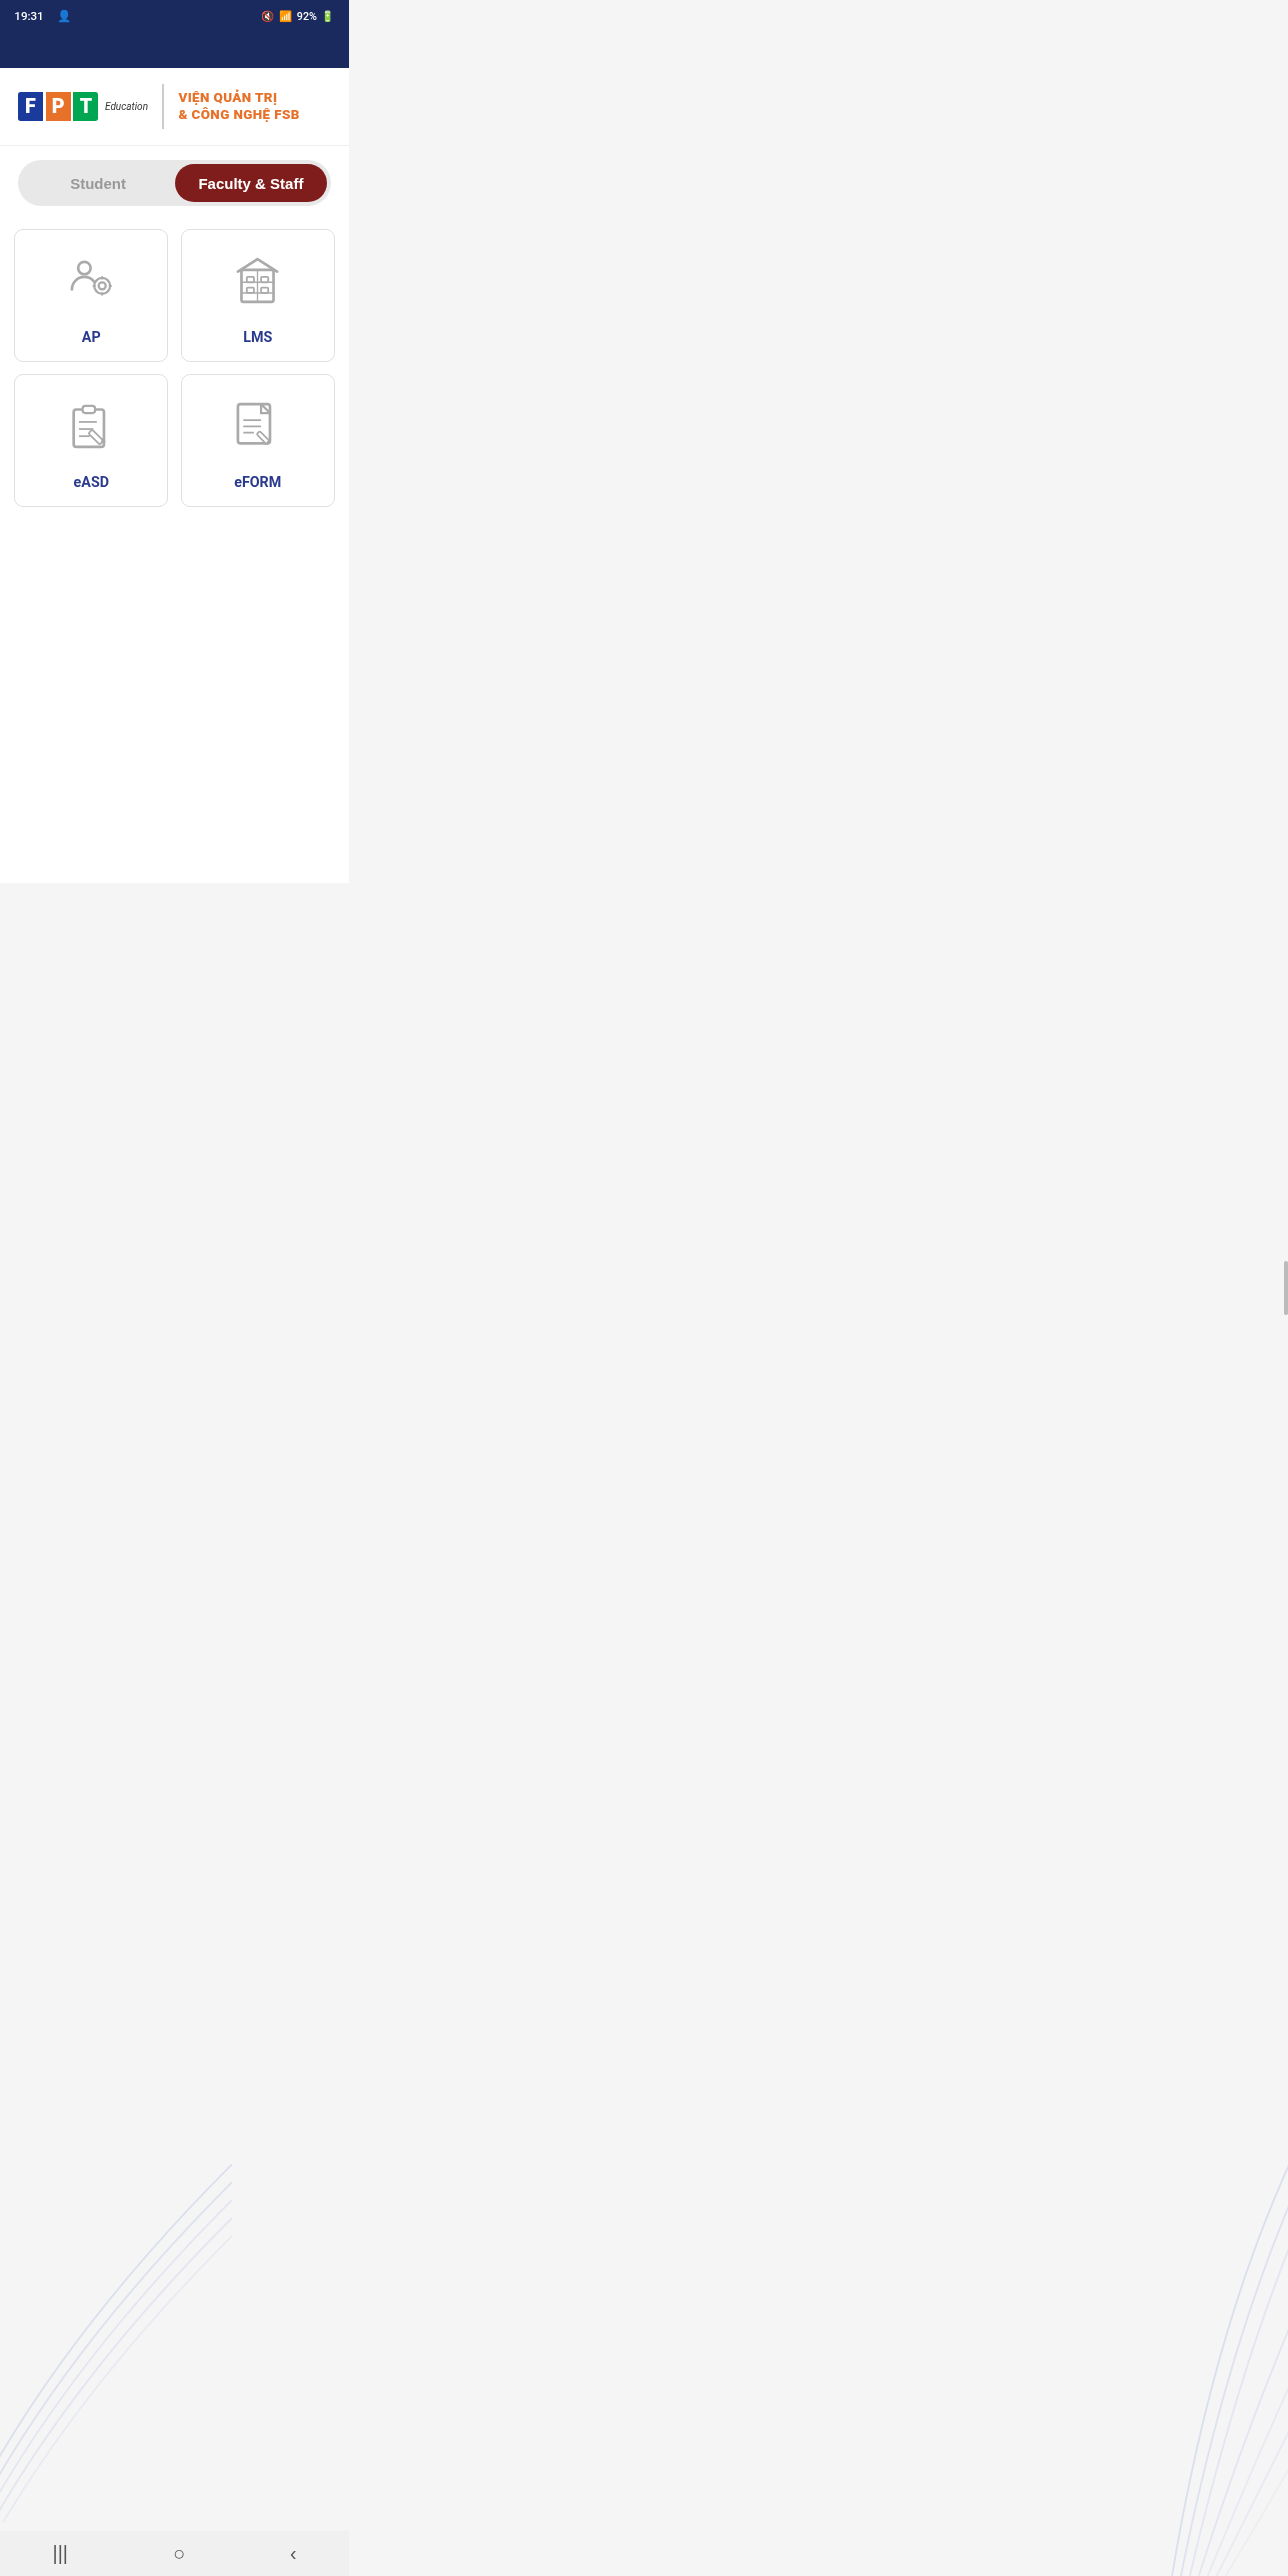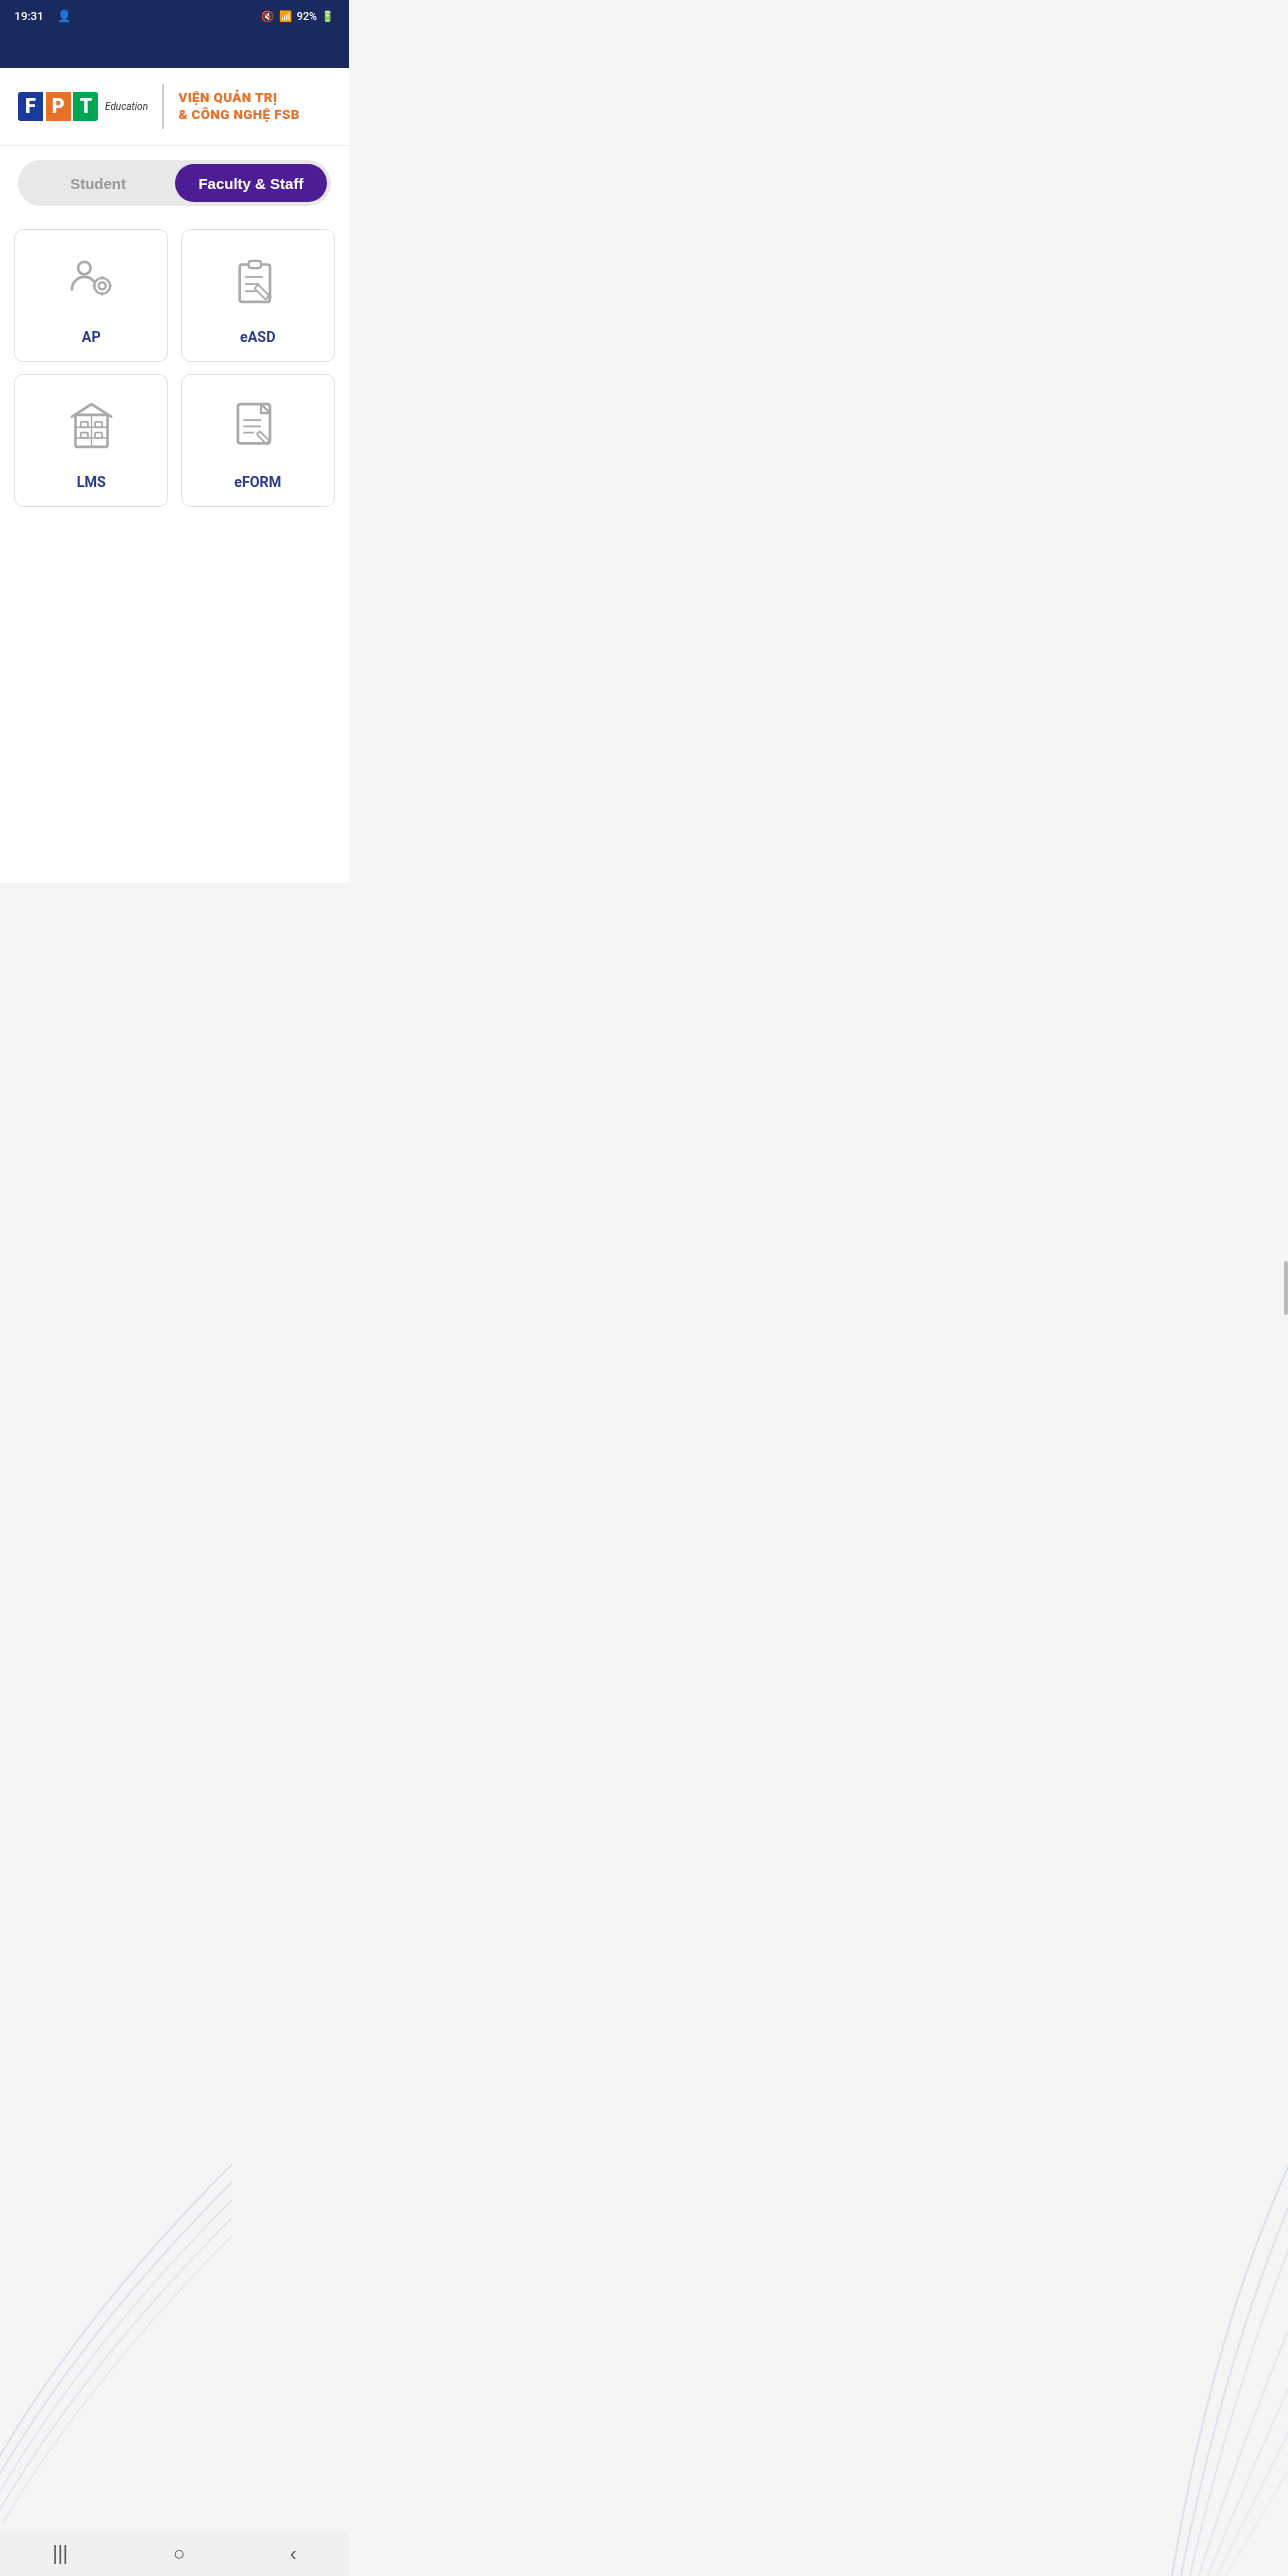--- a/index.html
+++ b/index.html
@@ -134,21 +134,21 @@
       font-size: 15px;
       font-weight: 600;
       cursor: pointer;
       transition: all 0.2s;
     }
     .tab-btn.inactive {
       background: transparent;
       color: #999;
     }
     .tab-btn.active {
-      background: #4c1d95;
+      background: #7f1d1d;
       color: white;
     }
 
     
     .app-grid {
       background: #ffffff;
       padding: 9px 14.3px 18px;
       display: grid;
       grid-template-columns: 1fr 1fr;
       gap: 12.5px;
@@ -310,53 +310,53 @@
         <rect x="36.5" y="41.5" width="2" height="4" rx="1" fill="#aaa" transform="rotate(-45 37.5 43.5)"></rect>
       </svg>
     </div>
     <span class="app-label">AP</span>
   </div>
 
   <div class="app-card">
     <div class="app-icon">
       <svg viewBox="0 0 64 64" fill="none" xmlns="http://www.w3.org/2000/svg">
 
-        <rect x="12" y="14" width="34" height="42" rx="3" stroke="#aaa" stroke-width="3" fill="none"></rect>
-
-        <rect x="22" y="10" width="14" height="8" rx="3" stroke="#aaa" stroke-width="2.5" fill="white"></rect>
-
-        <line x1="18" y1="28" x2="38" y2="28" stroke="#aaa" stroke-width="2"></line>
-        <line x1="18" y1="36" x2="34" y2="36" stroke="#aaa" stroke-width="2"></line>
-        <line x1="18" y1="44" x2="30" y2="44" stroke="#aaa" stroke-width="2"></line>
-
-        <rect x="34" y="36" width="6" height="18" rx="2" stroke="#aaa" stroke-width="2" fill="white" transform="rotate(-45 37 45)"></rect>
-        <path d="M44 46 l4 4 -6 2 z" fill="#aaa"></path>
-      </svg>
-    </div>
-    <span class="app-label">eASD</span>
-  </div>
-
-  <div class="app-card">
-    <div class="app-icon">
-      <svg viewBox="0 0 64 64" fill="none" xmlns="http://www.w3.org/2000/svg">
-
         <rect x="14" y="20" width="36" height="36" rx="2" stroke="#aaa" stroke-width="3" fill="none"></rect>
         <rect x="20" y="28" width="8" height="6" rx="1" stroke="#aaa" stroke-width="2" fill="none"></rect>
         <rect x="36" y="28" width="8" height="6" rx="1" stroke="#aaa" stroke-width="2" fill="none"></rect>
         <rect x="20" y="40" width="8" height="6" rx="1" stroke="#aaa" stroke-width="2" fill="none"></rect>
         <rect x="36" y="40" width="8" height="6" rx="1" stroke="#aaa" stroke-width="2" fill="none"></rect>
 
         <path d="M10 22 L32 8 L54 22" stroke="#aaa" stroke-width="3" fill="none" stroke-linecap="round" stroke-linejoin="round"></path>
 
         <line x1="14" y1="34" x2="50" y2="34" stroke="#aaa" stroke-width="1.5"></line>
         <line x1="14" y1="46" x2="50" y2="46" stroke="#aaa" stroke-width="1.5"></line>
         <line x1="32" y1="20" x2="32" y2="56" stroke="#aaa" stroke-width="1.5"></line>
       </svg>
     </div>
     <span class="app-label">LMS</span>
+  </div>
+
+  <div class="app-card">
+    <div class="app-icon">
+      <svg viewBox="0 0 64 64" fill="none" xmlns="http://www.w3.org/2000/svg">
+
+        <rect x="12" y="14" width="34" height="42" rx="3" stroke="#aaa" stroke-width="3" fill="none"></rect>
+
+        <rect x="22" y="10" width="14" height="8" rx="3" stroke="#aaa" stroke-width="2.5" fill="white"></rect>
+
+        <line x1="18" y1="28" x2="38" y2="28" stroke="#aaa" stroke-width="2"></line>
+        <line x1="18" y1="36" x2="34" y2="36" stroke="#aaa" stroke-width="2"></line>
+        <line x1="18" y1="44" x2="30" y2="44" stroke="#aaa" stroke-width="2"></line>
+
+        <rect x="34" y="36" width="6" height="18" rx="2" stroke="#aaa" stroke-width="2" fill="white" transform="rotate(-45 37 45)"></rect>
+        <path d="M44 46 l4 4 -6 2 z" fill="#aaa"></path>
+      </svg>
+    </div>
+    <span class="app-label">eASD</span>
   </div>
 
   <div class="app-card">
     <div class="app-icon">
       <svg viewBox="0 0 64 64" fill="none" xmlns="http://www.w3.org/2000/svg">
 
         <rect x="10" y="8" width="36" height="44" rx="3" stroke="#aaa" stroke-width="3" fill="none"></rect>
 
         <path d="M36 8 L46 18" stroke="#aaa" stroke-width="2.5" fill="none"></path>
         <path d="M36 8 L36 18 L46 18" stroke="#aaa" stroke-width="2.5" fill="none"></path>

